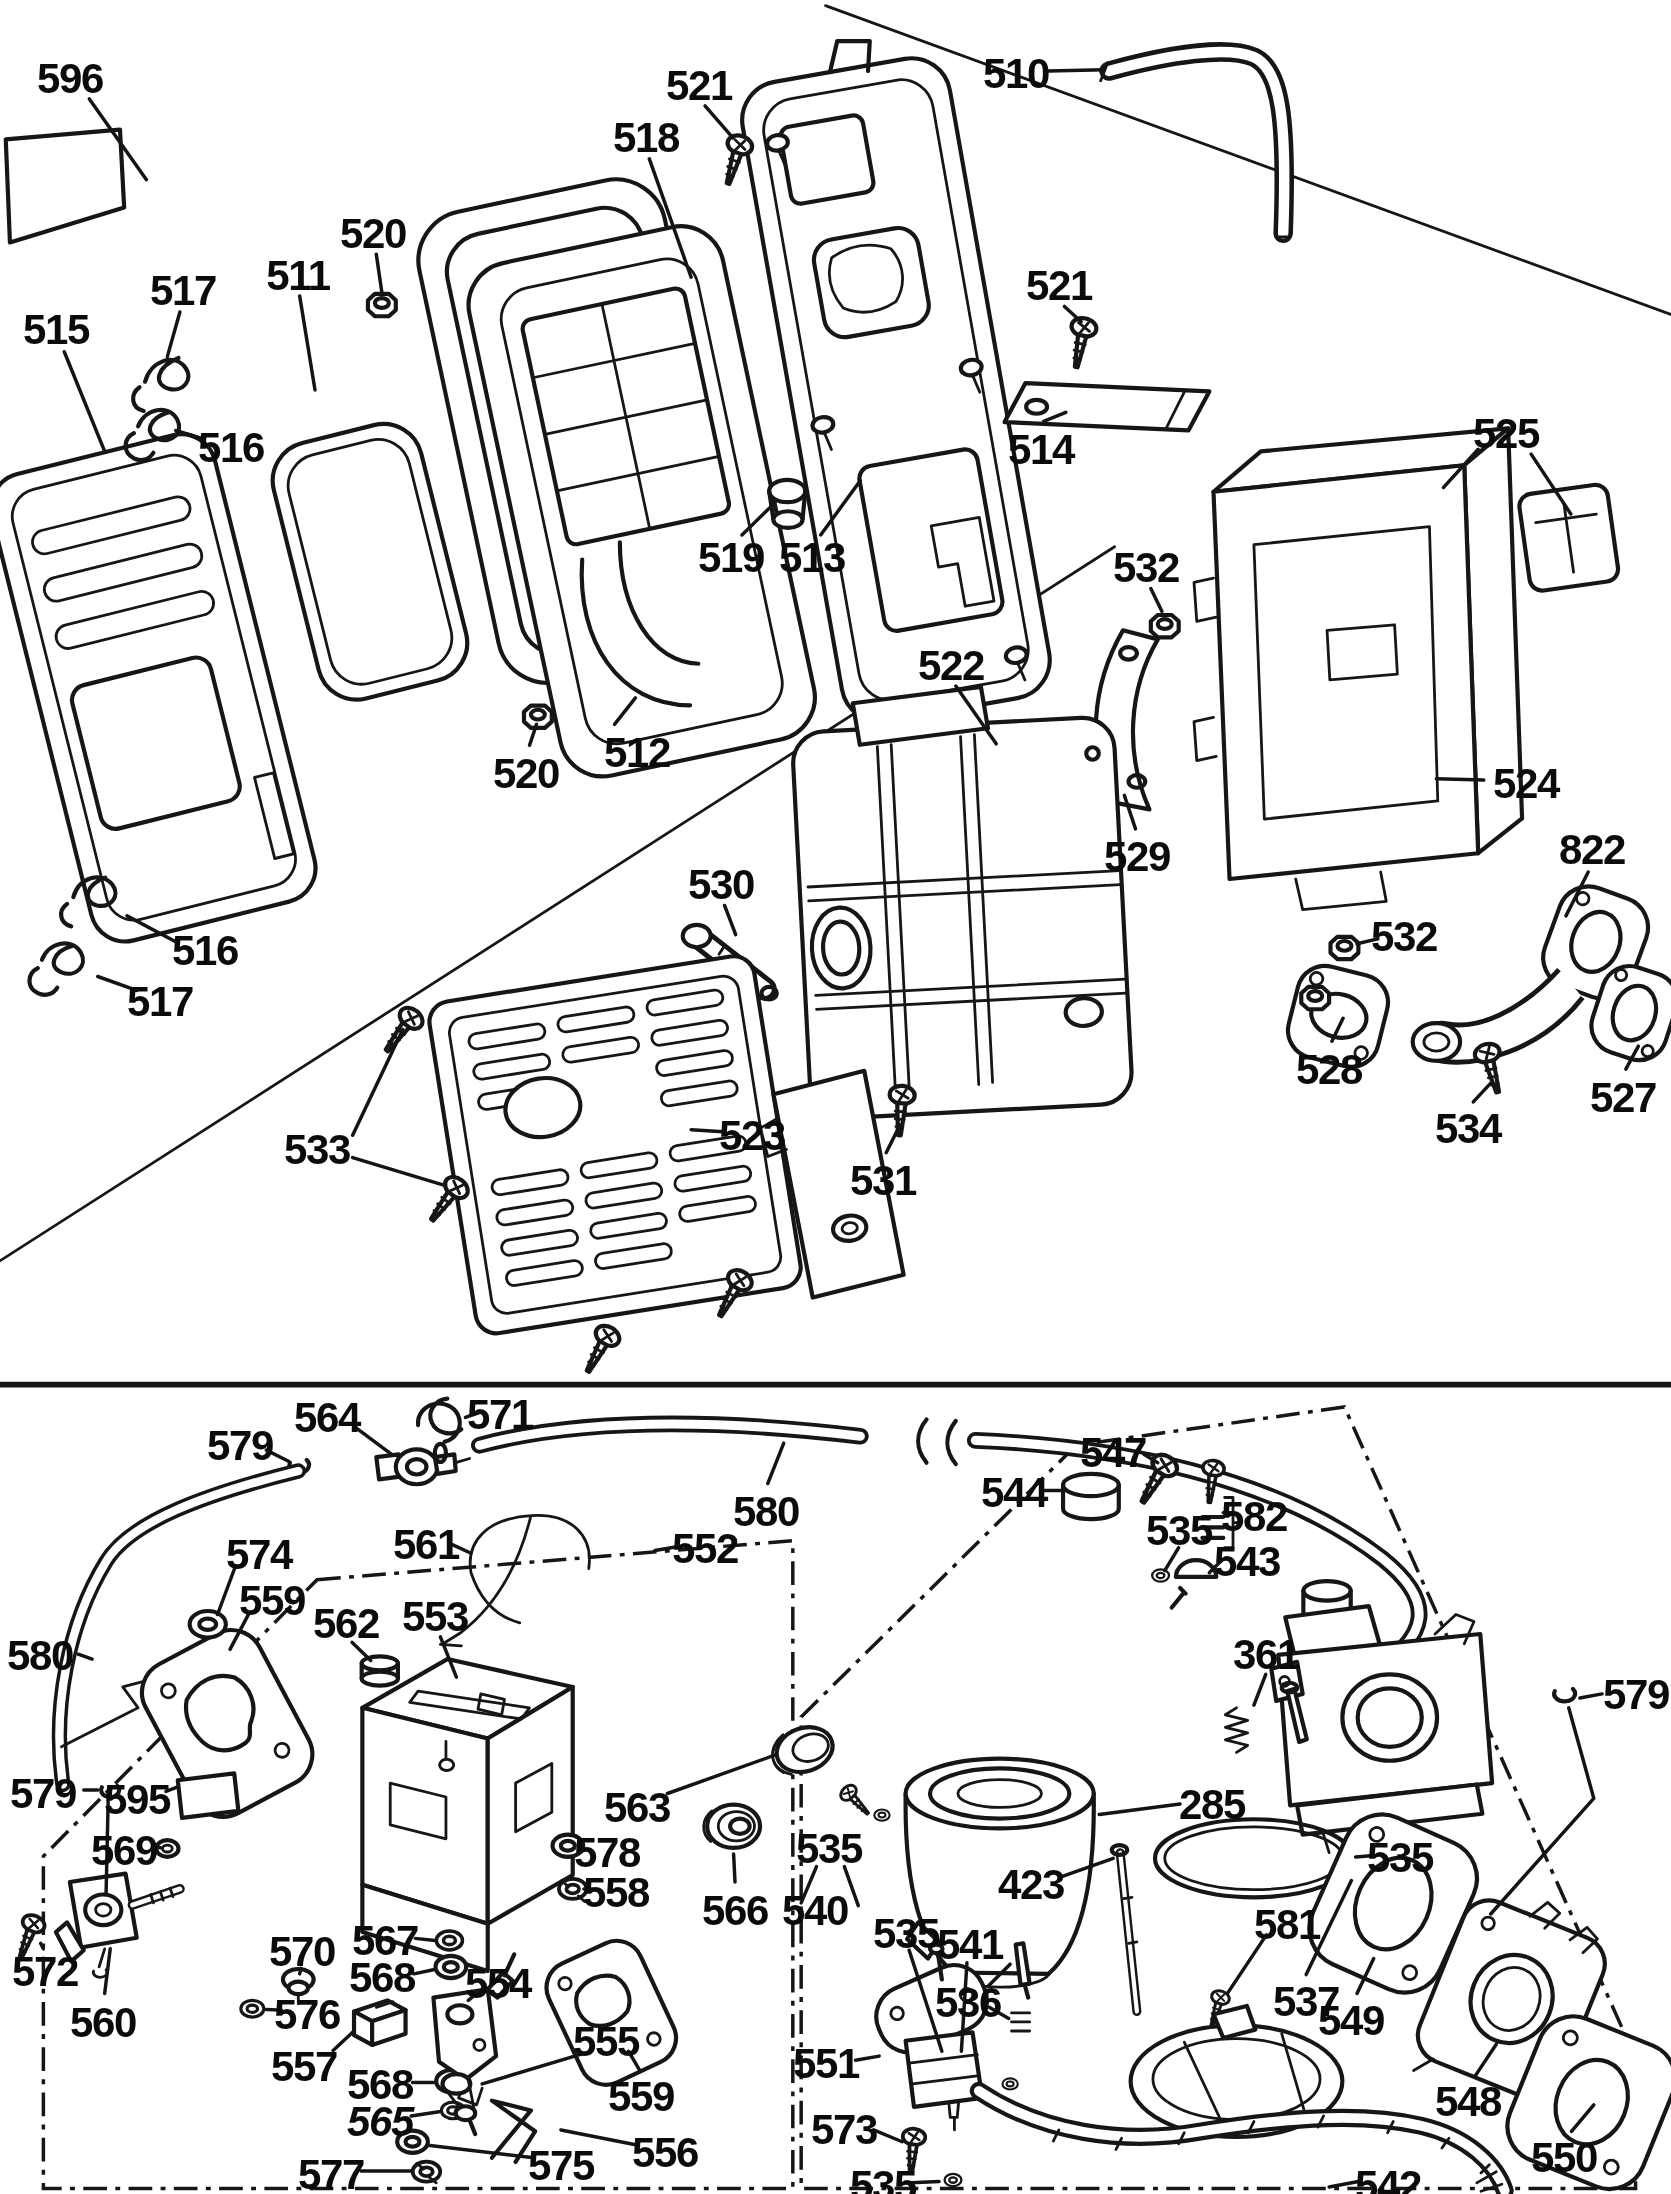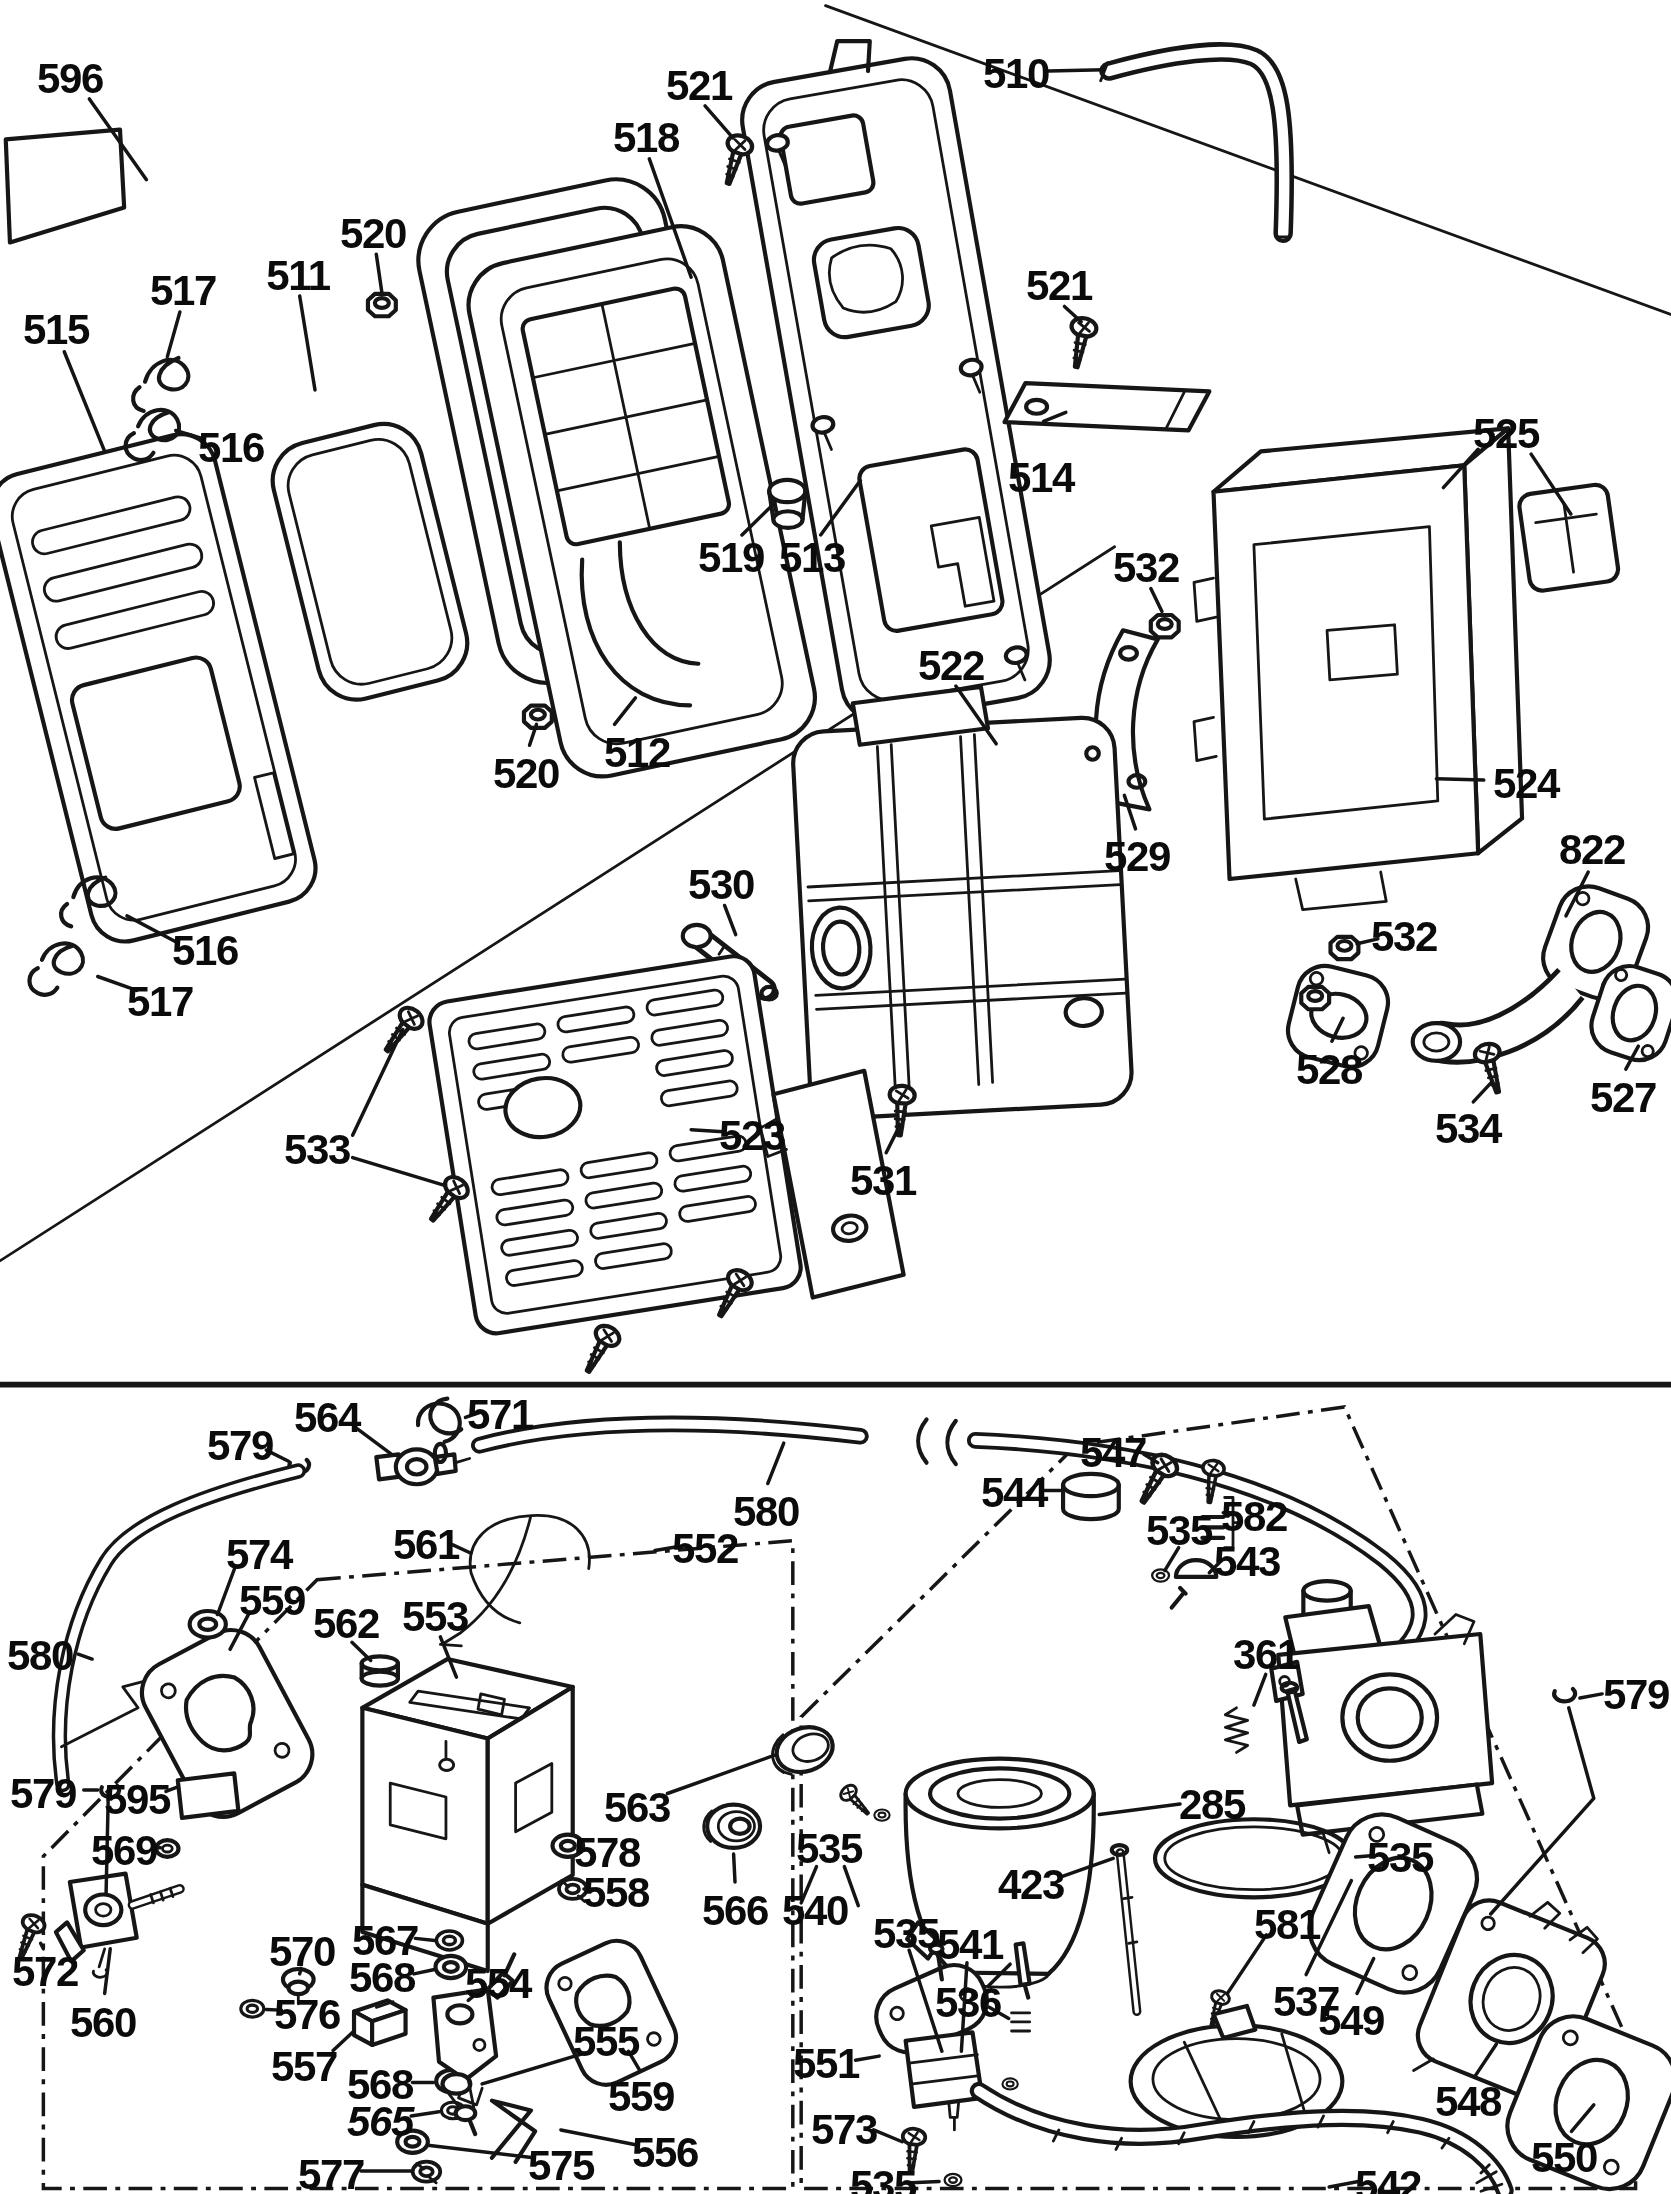--- a/index.html
+++ b/index.html
@@ -671,21 +671,21 @@
       <div class="part-label" style="left: 70px; top: 75px;">596</div>
       <div class="part-label" style="left: 56px; top: 326px;">515</div>
       <div class="part-label" style="left: 183px; top: 287px;">517</div>
       <div class="part-label" style="left: 231px; top: 444px;">516</div>
       <div class="part-label" style="left: 298px; top: 272px;">511</div>
       <div class="part-label" style="left: 373px; top: 230px;">520</div>
       <div class="part-label" style="left: 646px; top: 134px;">518</div>
       <div class="part-label" style="left: 699px; top: 82px;">521</div>
       <div class="part-label" style="left: 1016px; top: 70px;">510</div>
       <div class="part-label" style="left: 1059px; top: 282px;">521</div>
-      <div class="part-label" style="left: 1041px; top: 446px; margin-top: 28px;">514</div>
+      <div class="part-label" style="left: 1041px; top: 446px;">514</div>
       <div class="part-label" style="left: 1506px; top: 430px;">525</div>
       <div class="part-label" style="left: 731px; top: 554px;">519</div>
       <div class="part-label" style="left: 812px; top: 554px;">513</div>
       <div class="part-label" style="left: 612px; top: 749px; margin-left: 25px;">512</div>
       <div class="part-label" style="left: 526px; top: 770px;">520</div>
       <div class="part-label" style="left: 951px; top: 662px;">522</div>
       <div class="part-label" style="left: 1146px; top: 564px;">532</div>
       <div class="part-label" style="left: 1526px; top: 780px;">524</div>
       <div class="part-label" style="left: 1137px; top: 853px;">529</div>
       <div class="part-label" style="left: 1592px; top: 846px;">822</div>

